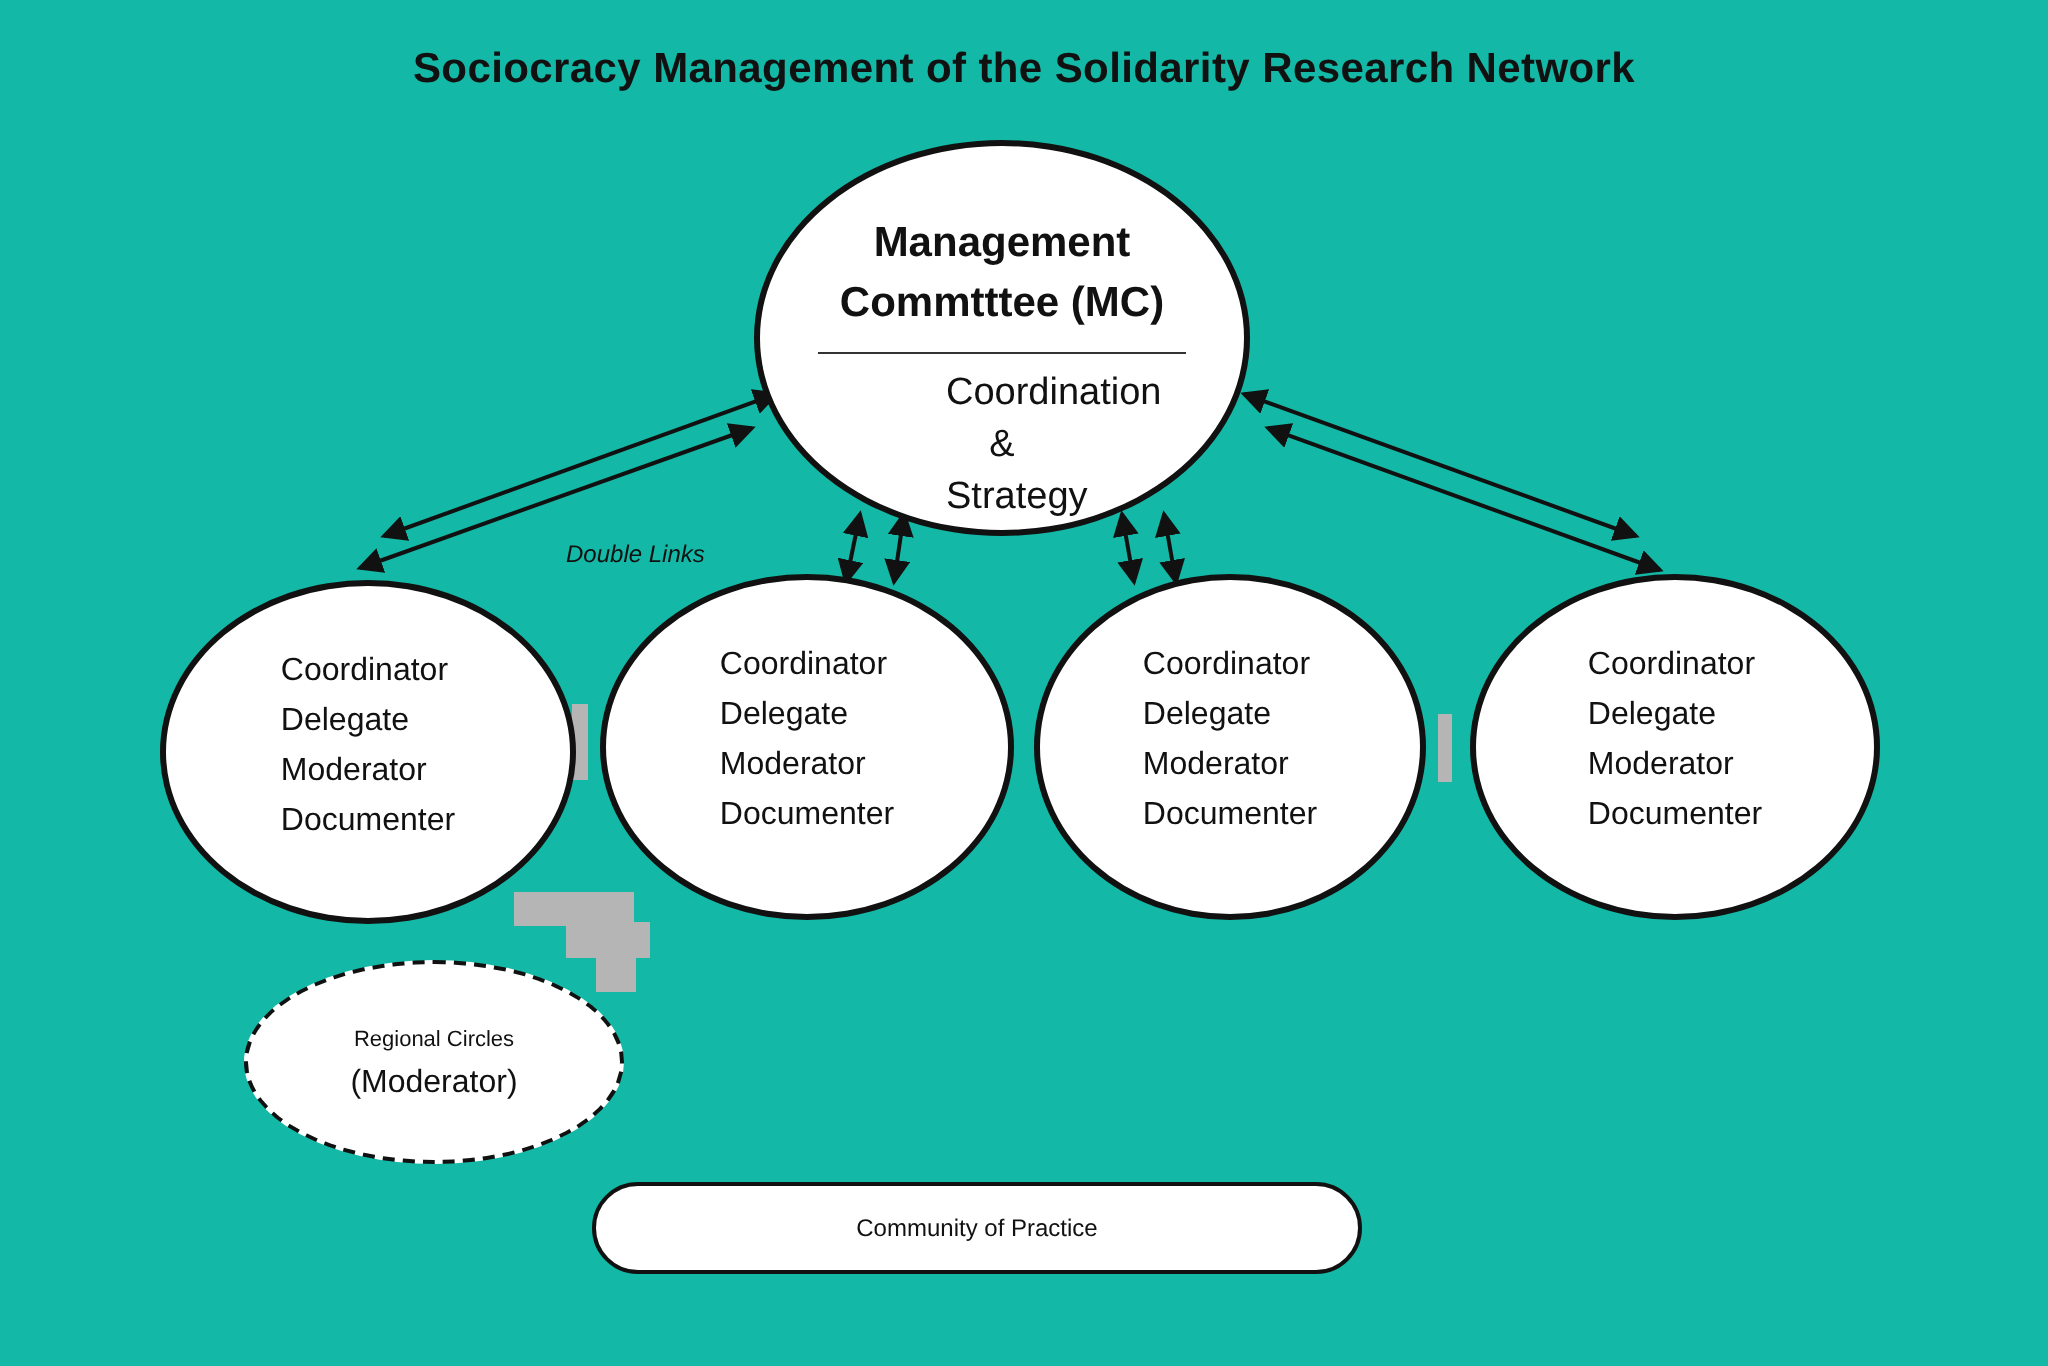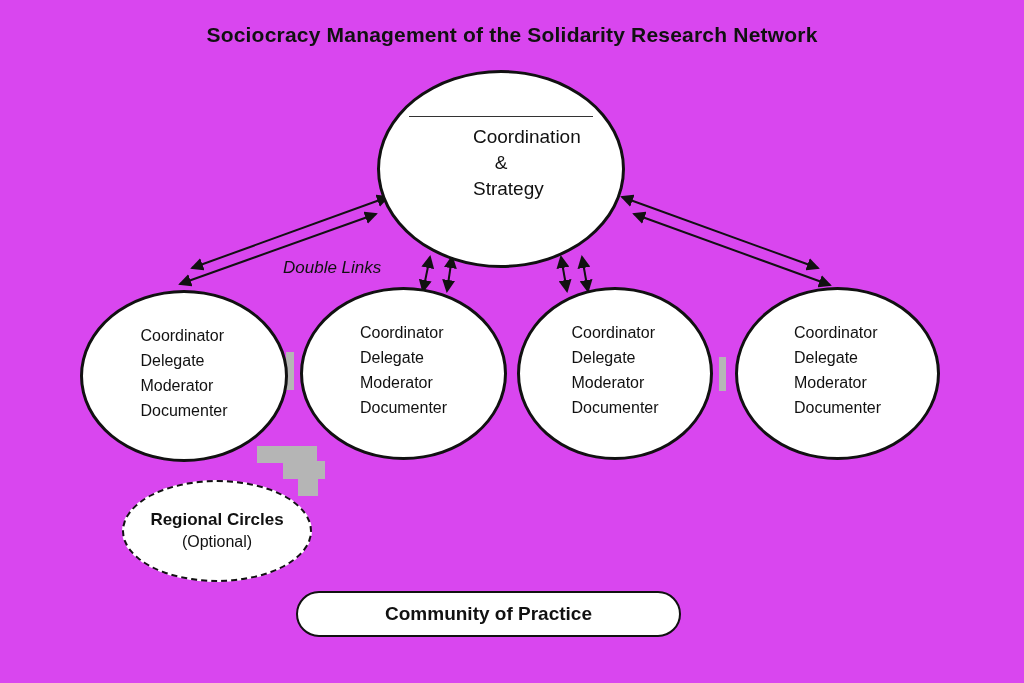--- a/index.html
+++ b/index.html
@@ -1,17 +1,17 @@
 <!DOCTYPE html>
 <html><head>
 <meta charset="utf-8">
 <style>
   html,body{margin:0;padding:0;background:#ffffff;}
   body{font-family:"Liberation Sans",sans-serif;color:#111111;}
-  .stage{position:relative;width:1024px;height:683px;background:#d946ef;overflow:hidden;}
+  .stage{position:relative;width:1024px;height:683px;background:#14b8a6;overflow:hidden;}
 
   .diagram-title{
     position:absolute;top:23px;left:0;width:100%;
     text-align:center;font-size:21px;font-weight:bold;letter-spacing:.2px;
   }
 
   .ellipse{
     position:absolute;border:3px solid #111111;border-radius:50%;
     box-sizing:border-box;text-align:center;background:#ffffff;
   }
@@ -36,34 +36,34 @@
     margin:7px auto 16px auto;width:max-content;
     display:flex;flex-direction:column;align-items:flex-start;
   }
   .role{font-size:16px;line-height:25px;}
 
   
   .regional{
     left:122px;top:480px;width:190px;height:102px;
     border:2px dashed #111111;border-radius:50%;padding-top:27px;
   }
-  .regional-name{font-size:17px;font-weight:bold;line-height:22px;}
+  .regional-name{font-size:11px;font-weight:normal;line-height:22px;}
   .regional-note{font-size:16px;line-height:22px;}
 
   
   .community{
     position:absolute;left:296px;top:591px;width:385px;height:46px;
     border:2px solid #111111;border-radius:23px;box-sizing:border-box;
     display:flex;align-items:center;justify-content:center;background:#ffffff;
   }
-  .community-label{font-size:19px;font-weight:bold;}
+  .community-label{font-size:12px;}
 
   .double-links{
-    position:absolute;left:283px;top:258px;
-    font-size:17px;font-style:italic;
+    position:absolute;left:283px;top:270px;
+    font-size:12px;font-style:italic;
   }
 
   .arrows{position:absolute;left:0;top:0;width:1024px;height:683px;pointer-events:none;}
   .link-line{stroke:#111111;stroke-width:2;}
   .gray-mark{fill:#b5b5b5;}
 </style>
 </head>
 <body>
 
 <div class="stage">
@@ -90,20 +90,21 @@
     <rect class="gray-mark" x="286" y="352" width="8" height="38"></rect>
     <rect class="gray-mark" x="719" y="357" width="7" height="34"></rect>
     <rect class="gray-mark" x="257" y="446" width="60" height="17"></rect>
     <rect class="gray-mark" x="283" y="461" width="42" height="18"></rect>
     <rect class="gray-mark" x="298" y="479" width="20" height="17"></rect>
   </svg>
 
   <div class="diagram-title">Sociocracy Management of the Solidarity Research Network</div>
 
   <div class="ellipse mc">
+    <div class="mc-name">Management Commtttee (MC)</div>
     <div class="mc-divider"></div>
     <div class="mc-subtitle">Coordination &amp; Strategy</div>
   </div>
 
   <div class="double-links">Double Links</div>
 
   <div class="ellipse circle circle-family">
     <div class="roles">
       <div class="role">Coordinator</div>
       <div class="role">Delegate</div>
@@ -134,20 +135,20 @@
     <div class="roles">
       <div class="role">Coordinator</div>
       <div class="role">Delegate</div>
       <div class="role">Moderator</div>
       <div class="role">Documenter</div>
     </div>
   </div>
 
   <div class="ellipse regional">
     <div class="regional-name">Regional Circles</div>
-    <div class="regional-note">(Optional)</div>
+    <div class="regional-note">(Moderator)</div>
   </div>
 
   <div class="community">
     <span class="community-label">Community of Practice</span>
   </div>
 
 </div>
 
 </body></html>

